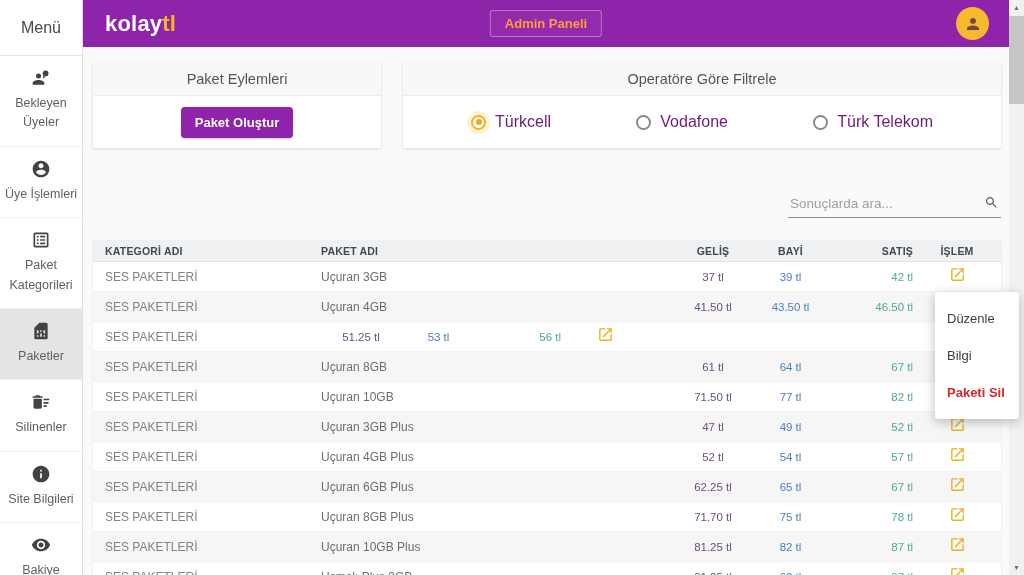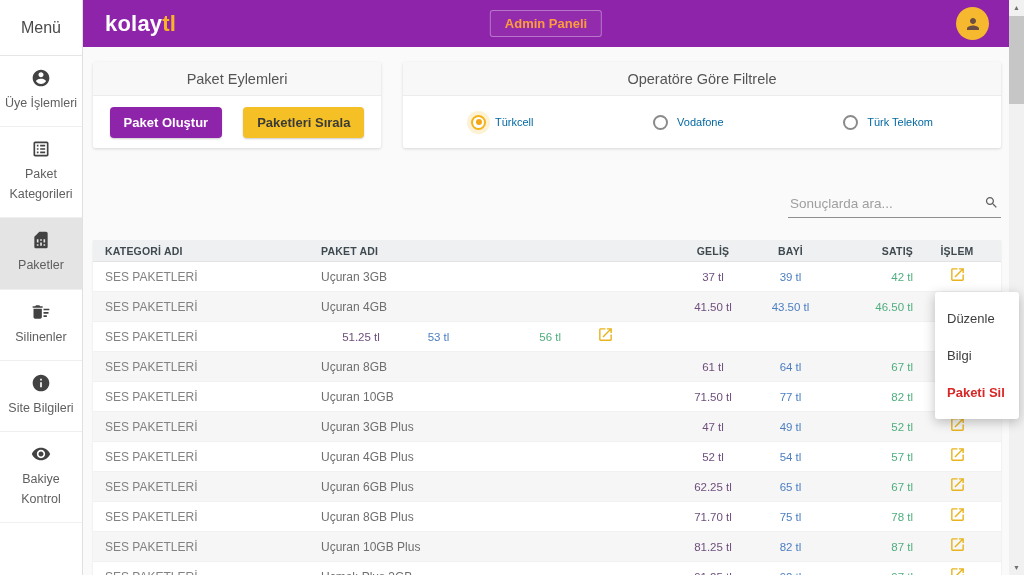--- a/index.html
+++ b/index.html
@@ -49,21 +49,21 @@
   .btn-purple { background:#8e24aa; color:#fff; }
   .btn-yellow { background:#f4c025; color:#3a3a3a; }
 
   .radios { justify-content:space-between; padding:0 68px; }
   .radio { display:flex; align-items:center; gap:9px; cursor:pointer; }
   .radio .rdot { width:15px; height:15px; border-radius:50%; border:2px solid #8a8a8a;
     position:relative; background:#fff; }
   .radio.selected .rdot { border-color:#f4b31a; box-shadow:0 0 0 4px rgba(244,179,26,.18); }
   .radio.selected .rdot::after { content:""; position:absolute; left:2.5px; top:2.5px;
     width:6px; height:6px; border-radius:50%; background:#f4a61a; }
-  .radio .rlabel { font-size:11px; color:#0369a1; }
+  .radio .rlabel { font-size:16px; color:#701a75; }
 
   
   .search-row { position:absolute; left:705px; top:143px; width:213px; }
   .search-box { position:relative; border-bottom:1px solid #8f8f8f; padding:4px 24px 5px 2px; }
   .search-box input { border:none; outline:none; background:transparent; width:100%;
     font-size:13.5px; color:#444; font-family:inherit; }
   .search-box input::placeholder { color:#9e9e9e; }
   .search-box svg { position:absolute; right:2px; top:5px; width:15px; height:15px; fill:#5f5f5f; cursor:pointer; }
 
   
@@ -108,20 +108,31 @@
 <div class="app">
 
   <aside class="sidebar">
     <div class="sidebar-header">
       <span>Menü</span>
     </div>
     <nav>
       <div class="side-item">
         <span class="sicon">
           <svg viewBox="0 0 24 24">
+              <circle cx="9" cy="9.5" r="3"></circle>
+              <path d="M9 14.5c-3.2 0-7 1.6-7 3.7V20h14v-1.8c0-2.1-3.8-3.7-7-3.7z"></path>
+              <circle cx="17.5" cy="6.5" r="3.5"></circle>
+              <path d="M14.8 9.5 14.2 13l3.4-2.6z"></path>
+            </svg>
+        </span>
+        <span class="slabel">Bekleyen Üyeler</span>
+      </div>
+      <div class="side-item">
+        <span class="sicon">
+          <svg viewBox="0 0 24 24">
               <path d="M12 2C6.48 2 2 6.48 2 12s4.48 10 10 10 10-4.48 10-10S17.52 2 12 2zm0 3c1.66 0 3 1.34 3 3s-1.34 3-3 3-3-1.34-3-3 1.34-3 3-3zm0 14.2c-2.5 0-4.71-1.28-6-3.22.03-1.99 4-3.08 6-3.08 1.99 0 5.97 1.09 6 3.08-1.29 1.94-3.5 3.22-6 3.22z"></path>
             </svg>
         </span>
         <span class="slabel">Üye İşlemleri</span>
       </div>
       <div class="side-item">
         <span class="sicon">
           <svg viewBox="0 0 24 24">
               <path d="M19 5v14H5V5h14m0-2H5c-1.1 0-2 .9-2 2v14c0 1.1.9 2 2 2h14c1.1 0 2-.9 2-2V5c0-1.1-.9-2-2-2zm-8 4h6v2h-6V7zm0 4h6v2h-6v-2zm0 4h6v2h-6v-2zM7 7h2v2H7V7zm0 4h2v2H7v-2zm0 4h2v2H7v-2z"></path>
             </svg>
@@ -174,21 +185,20 @@
         </svg>
     </div>
   </header>
 
   <main class="content">
 
     <section class="card card-actions">
       <div class="card-title">Paket Eylemleri</div>
       <div class="card-body">
         <button class="btn btn-purple">Paket Oluştur</button>
-        <button class="btn btn-yellow">Paketleri Sırala</button>
       </div>
     </section>
 
     <section class="card card-filter">
       <div class="card-title">Operatöre Göre Filtrele</div>
       <div class="card-body radios">
         <div class="radio selected">
           <span class="rdot"></span>
           <span class="rlabel">Türkcell</span>
         </div>

